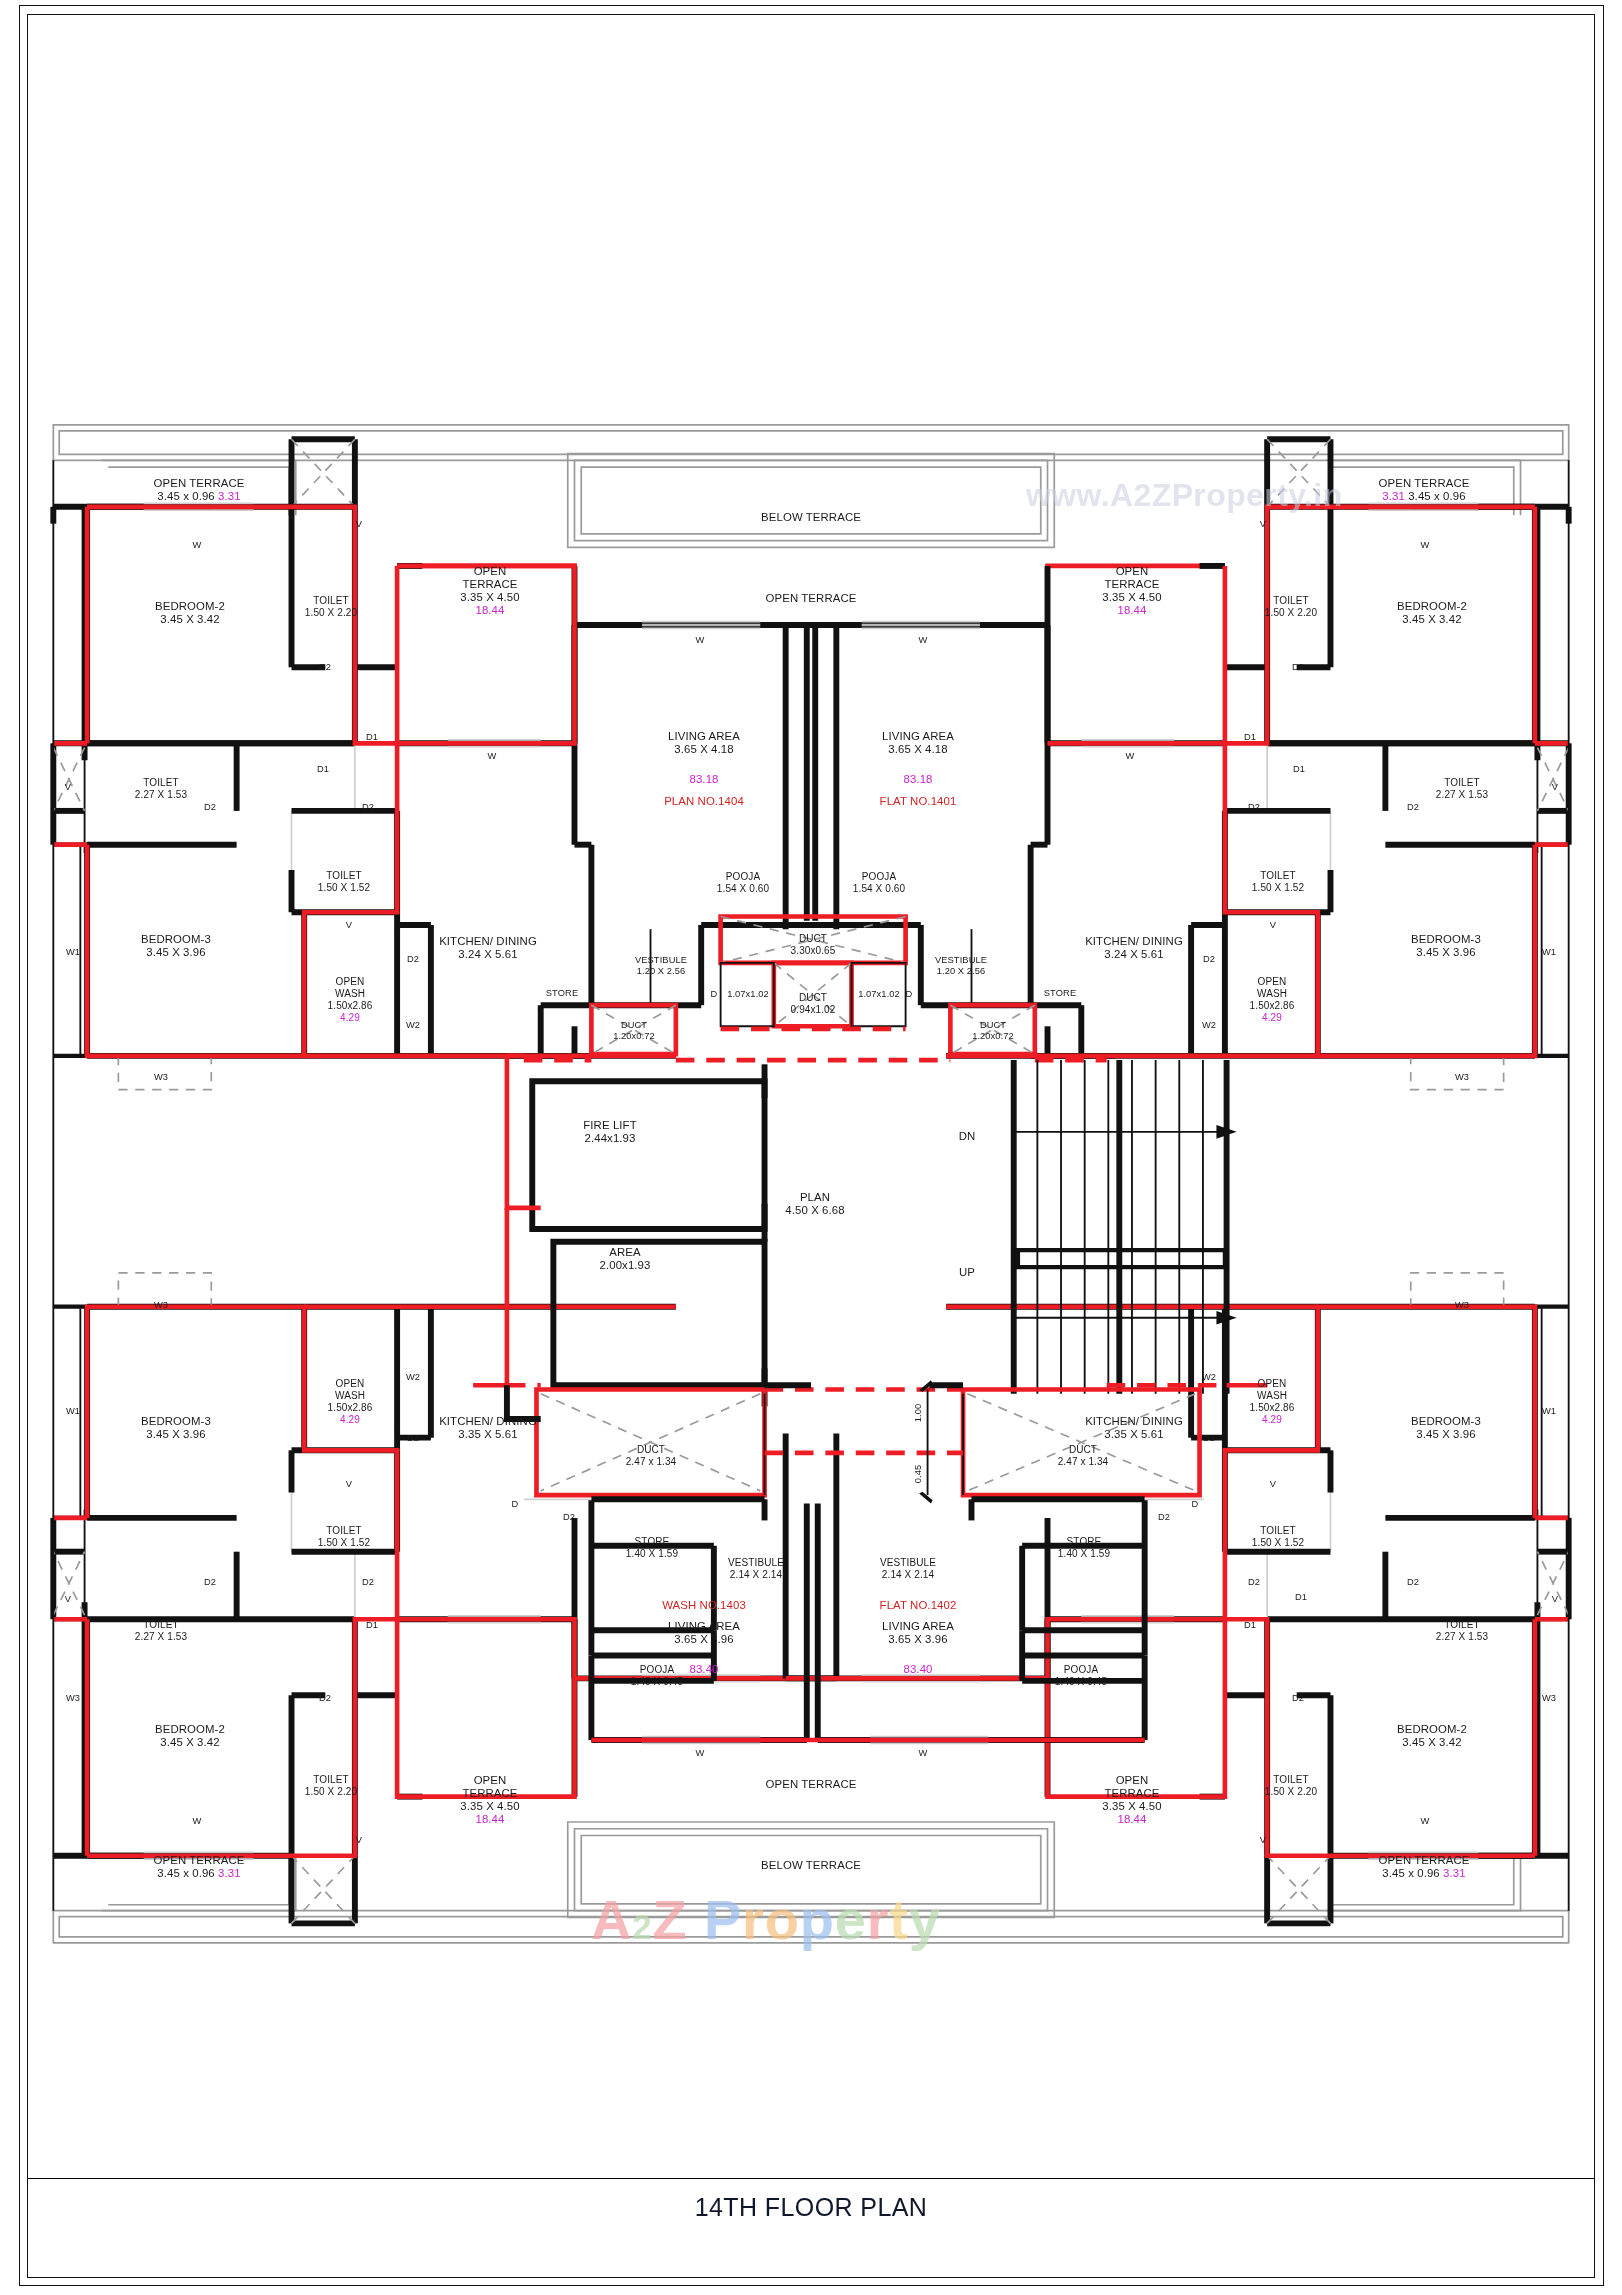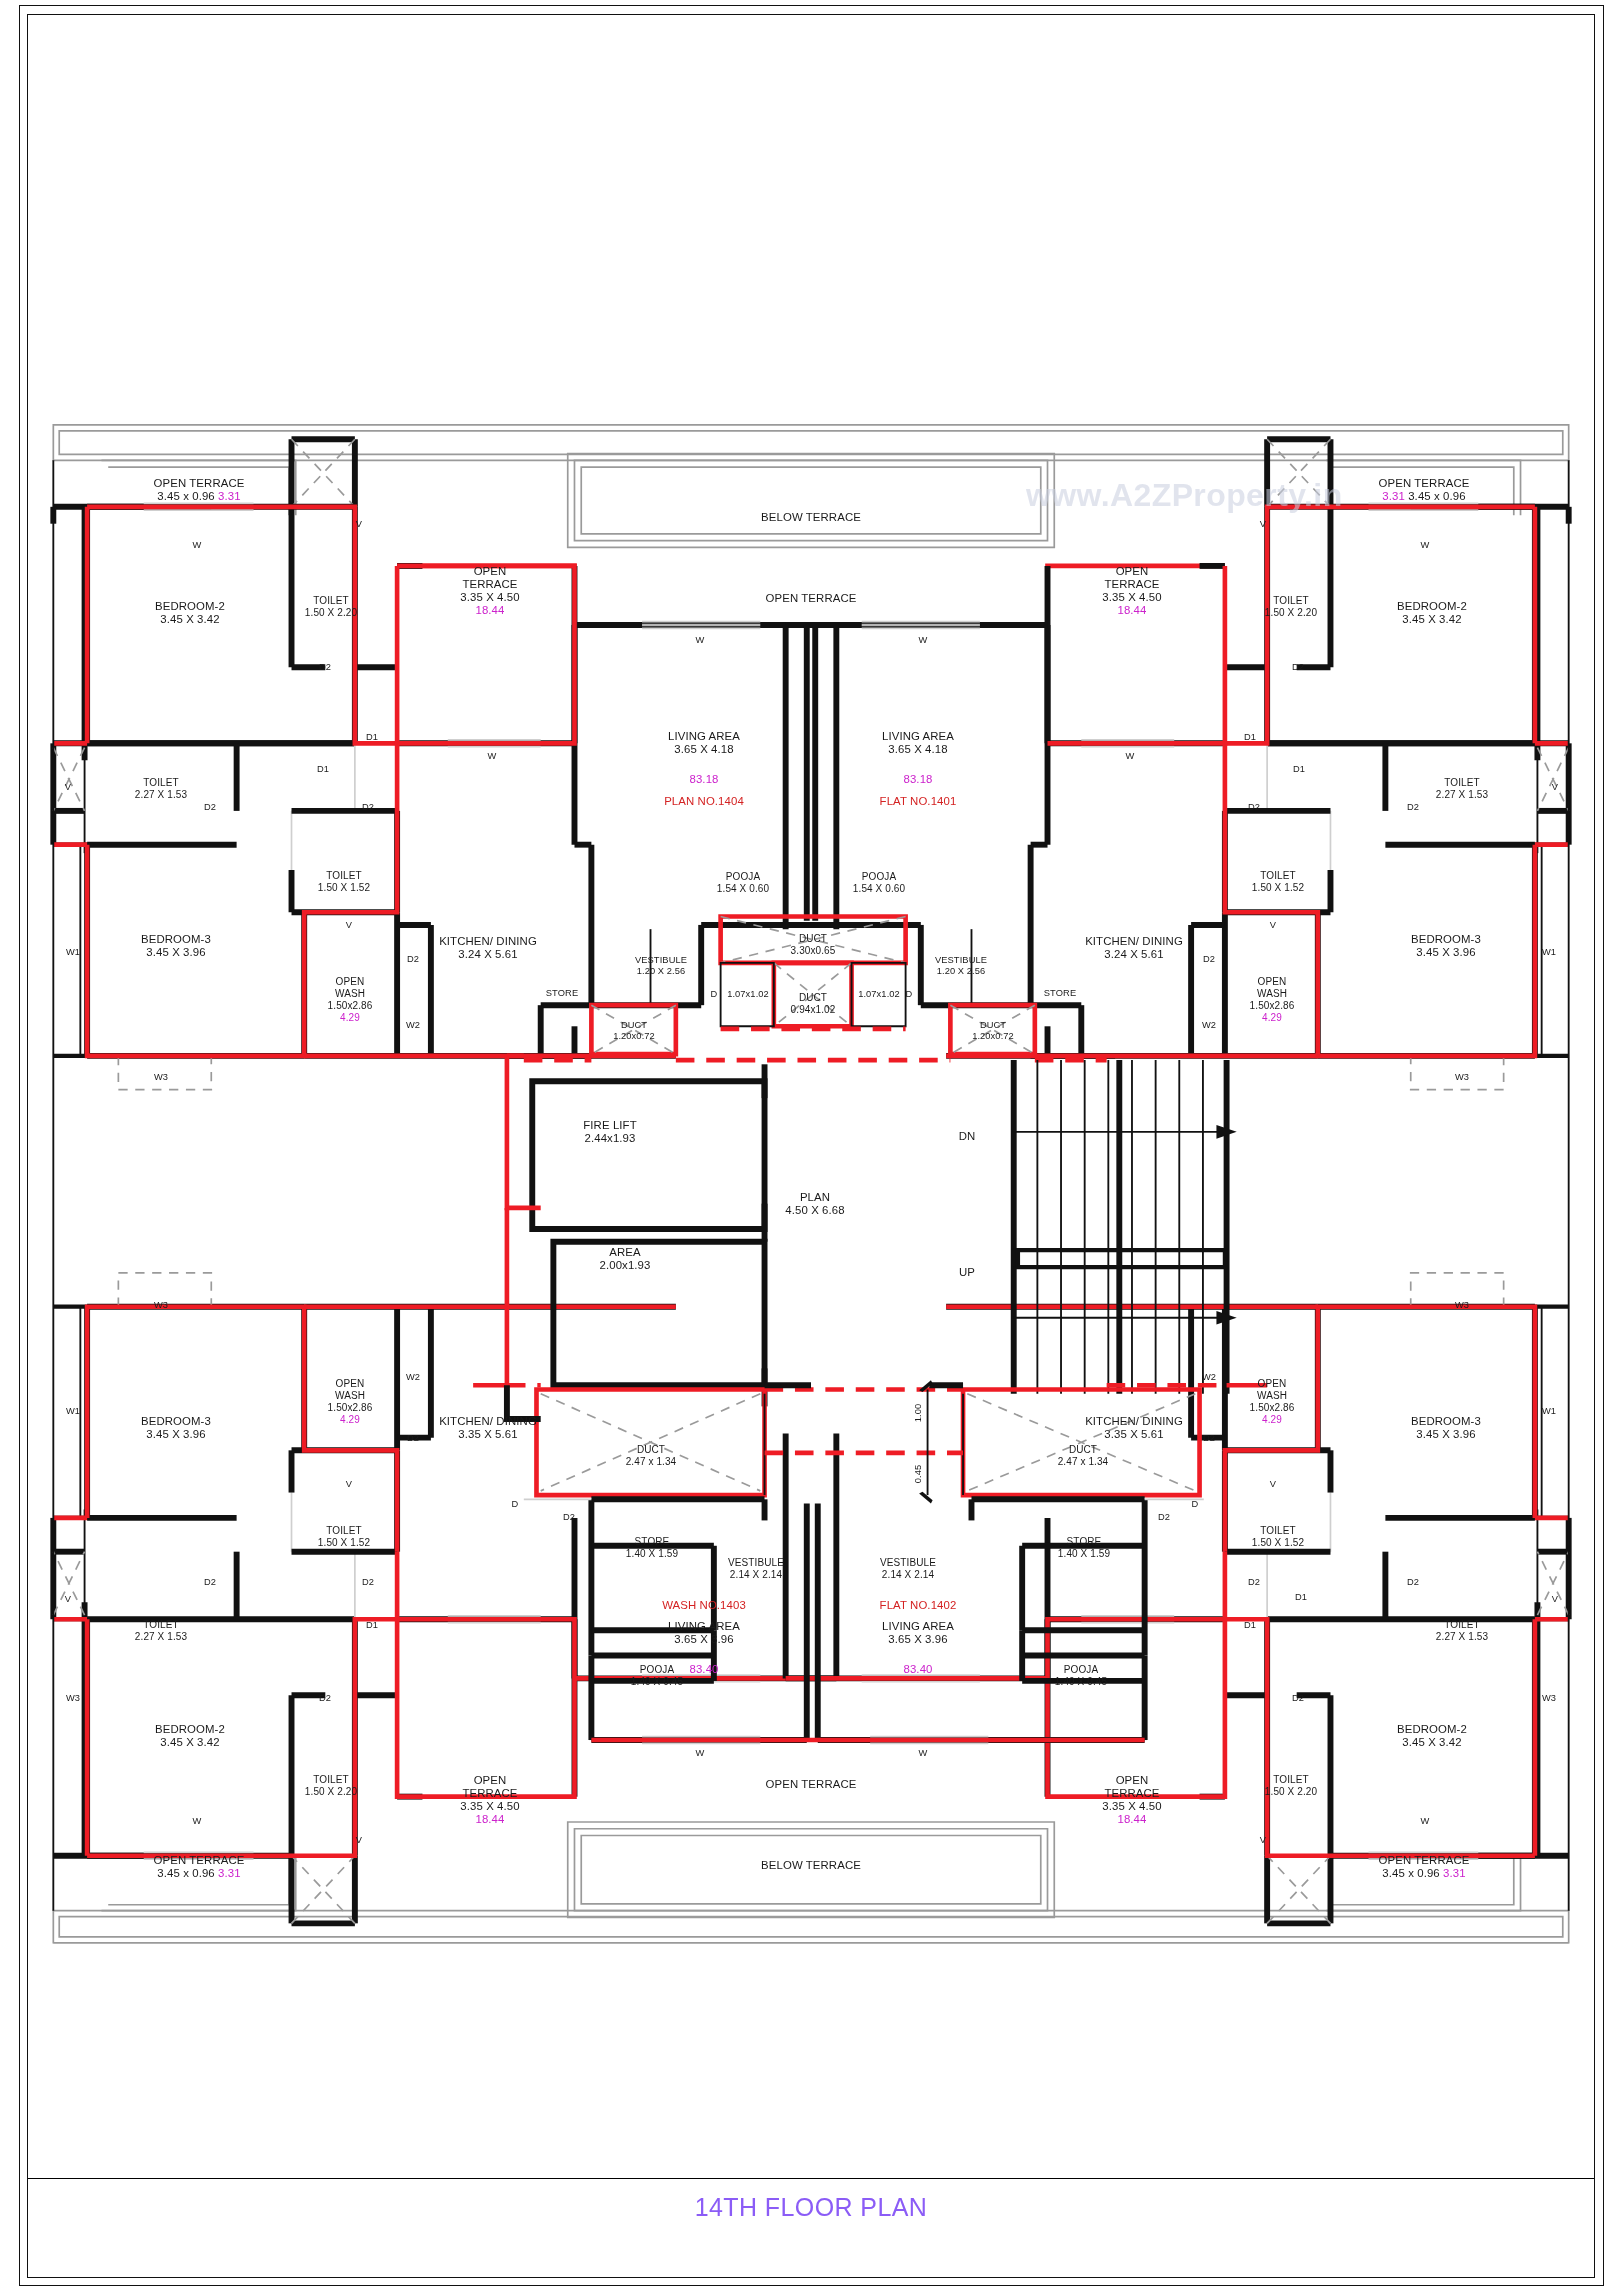--- a/index.html
+++ b/index.html
@@ -5,21 +5,21 @@
 <style>
   html,body{margin:0;padding:0;background:#ffffff;}
   body{width:1622px;height:2295px;font-family:"Liberation Sans", sans-serif;color:#000;}
   #sheet{position:relative;width:1622px;height:2295px;background:#fff;overflow:hidden;}
 
   
   .sheet-frame{position:absolute;left:18.6px;top:5px;width:1585px;height:2281px;border:1.3px solid #111;box-sizing:border-box;}
   .sheet-frame-inner{position:absolute;left:27px;top:13.5px;width:1568px;height:2264px;border:0.8px solid #111;box-sizing:border-box;}
 
   .title-divider{position:absolute;left:28px;top:2178px;width:1566px;height:0;border-top:1.7px solid #000;}
-  .title-text{position:absolute;left:28px;top:2193px;width:1566px;text-align:center;font-size:25px;letter-spacing:0.4px;color:#8b5cf6;}
+  .title-text{position:absolute;left:28px;top:2193px;width:1566px;text-align:center;font-size:25px;letter-spacing:0.4px;color:#0f172a;}
 
   
   #plan{position:absolute;left:0;top:0;width:1622px;height:2295px;}
   svg.layer{position:absolute;left:0;top:0;width:1622px;height:2295px;overflow:visible;}
 
   .lbl{position:absolute;font-size:11.4px;line-height:13px;text-align:center;white-space:nowrap;letter-spacing:0.1px;color:#1a1a1a;
        transform:translate(-50%,-50%);}
   .lbl.small{font-size:10px;line-height:12px;margin-top:16px;}
   .lbl.tiny{font-size:9.3px;line-height:11px;}
   .lbl .mag{color:#cc22cc;}
@@ -798,16 +798,17 @@
   <div class="lbl tiny" style="left:923px;top:1753px">W</div>
   <div class="lbl" style="left:1132px;top:1800px">
     <span>OPEN</span><br><span>TERRACE</span><br>
     <span>3.35 X 4.50</span><br><span class="mag">18.44</span>
   </div>
 
   <div class="lbl" style="left:811px;top:1784px">OPEN TERRACE</div>
   <div class="lbl" style="left:811px;top:1865px">BELOW TERRACE</div>
 
   <div class="wm wm-top">www.A2ZProperty.in</div>
+  <div class="wm wm-mid"><span class="wm-a">A</span><span class="wm-2">2</span><span class="wm-z">Z</span>&nbsp;<span class="wm-p">P</span><span class="wm-r">r</span><span class="wm-o">o</span><span class="wm-pp">p</span><span class="wm-e">e</span><span class="wm-rr">r</span><span class="wm-t">t</span><span class="wm-y">y</span></div>
 
   </div>
 </div>
 
 
 </body></html>

